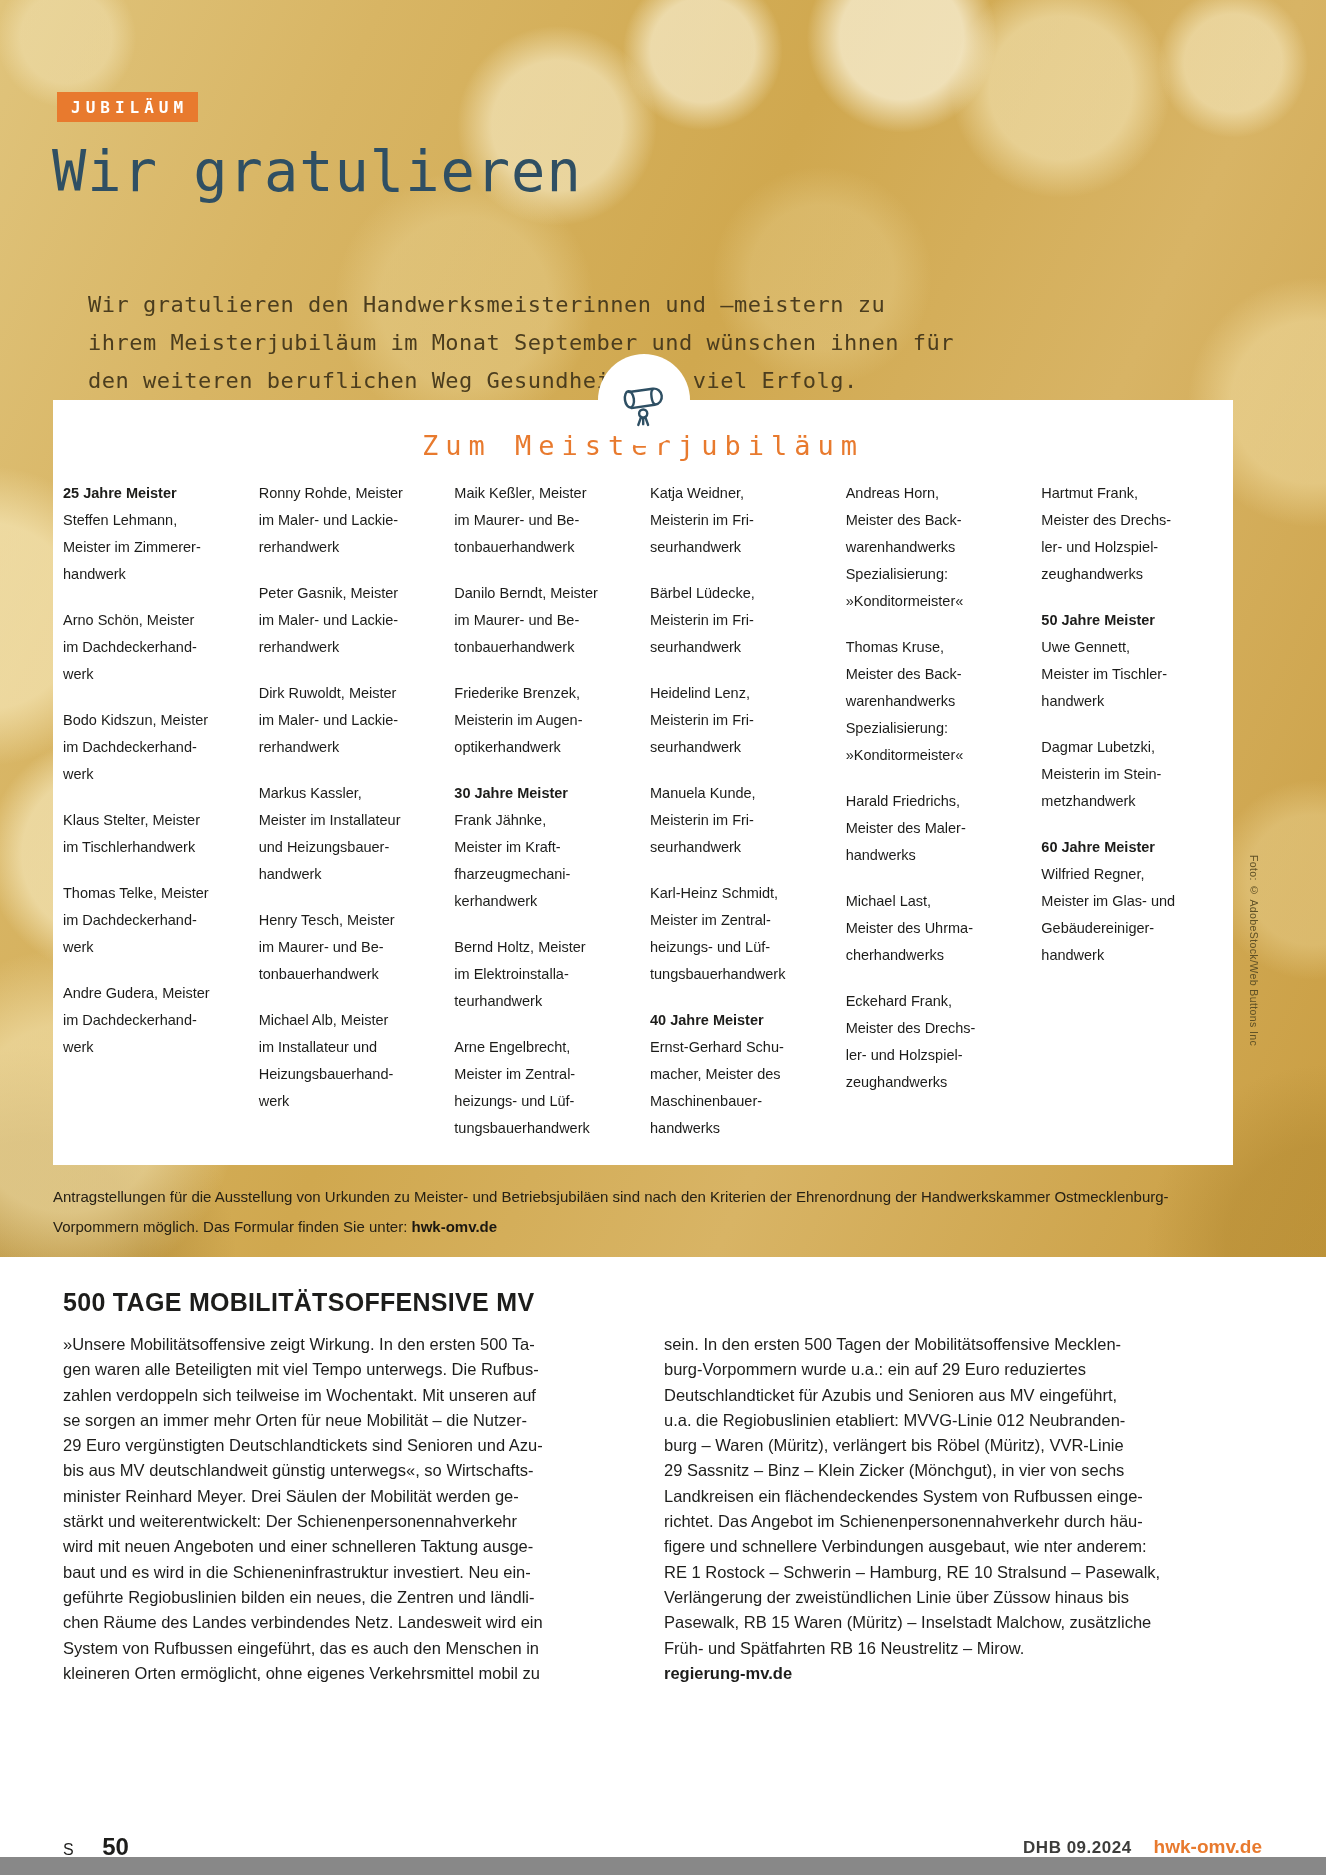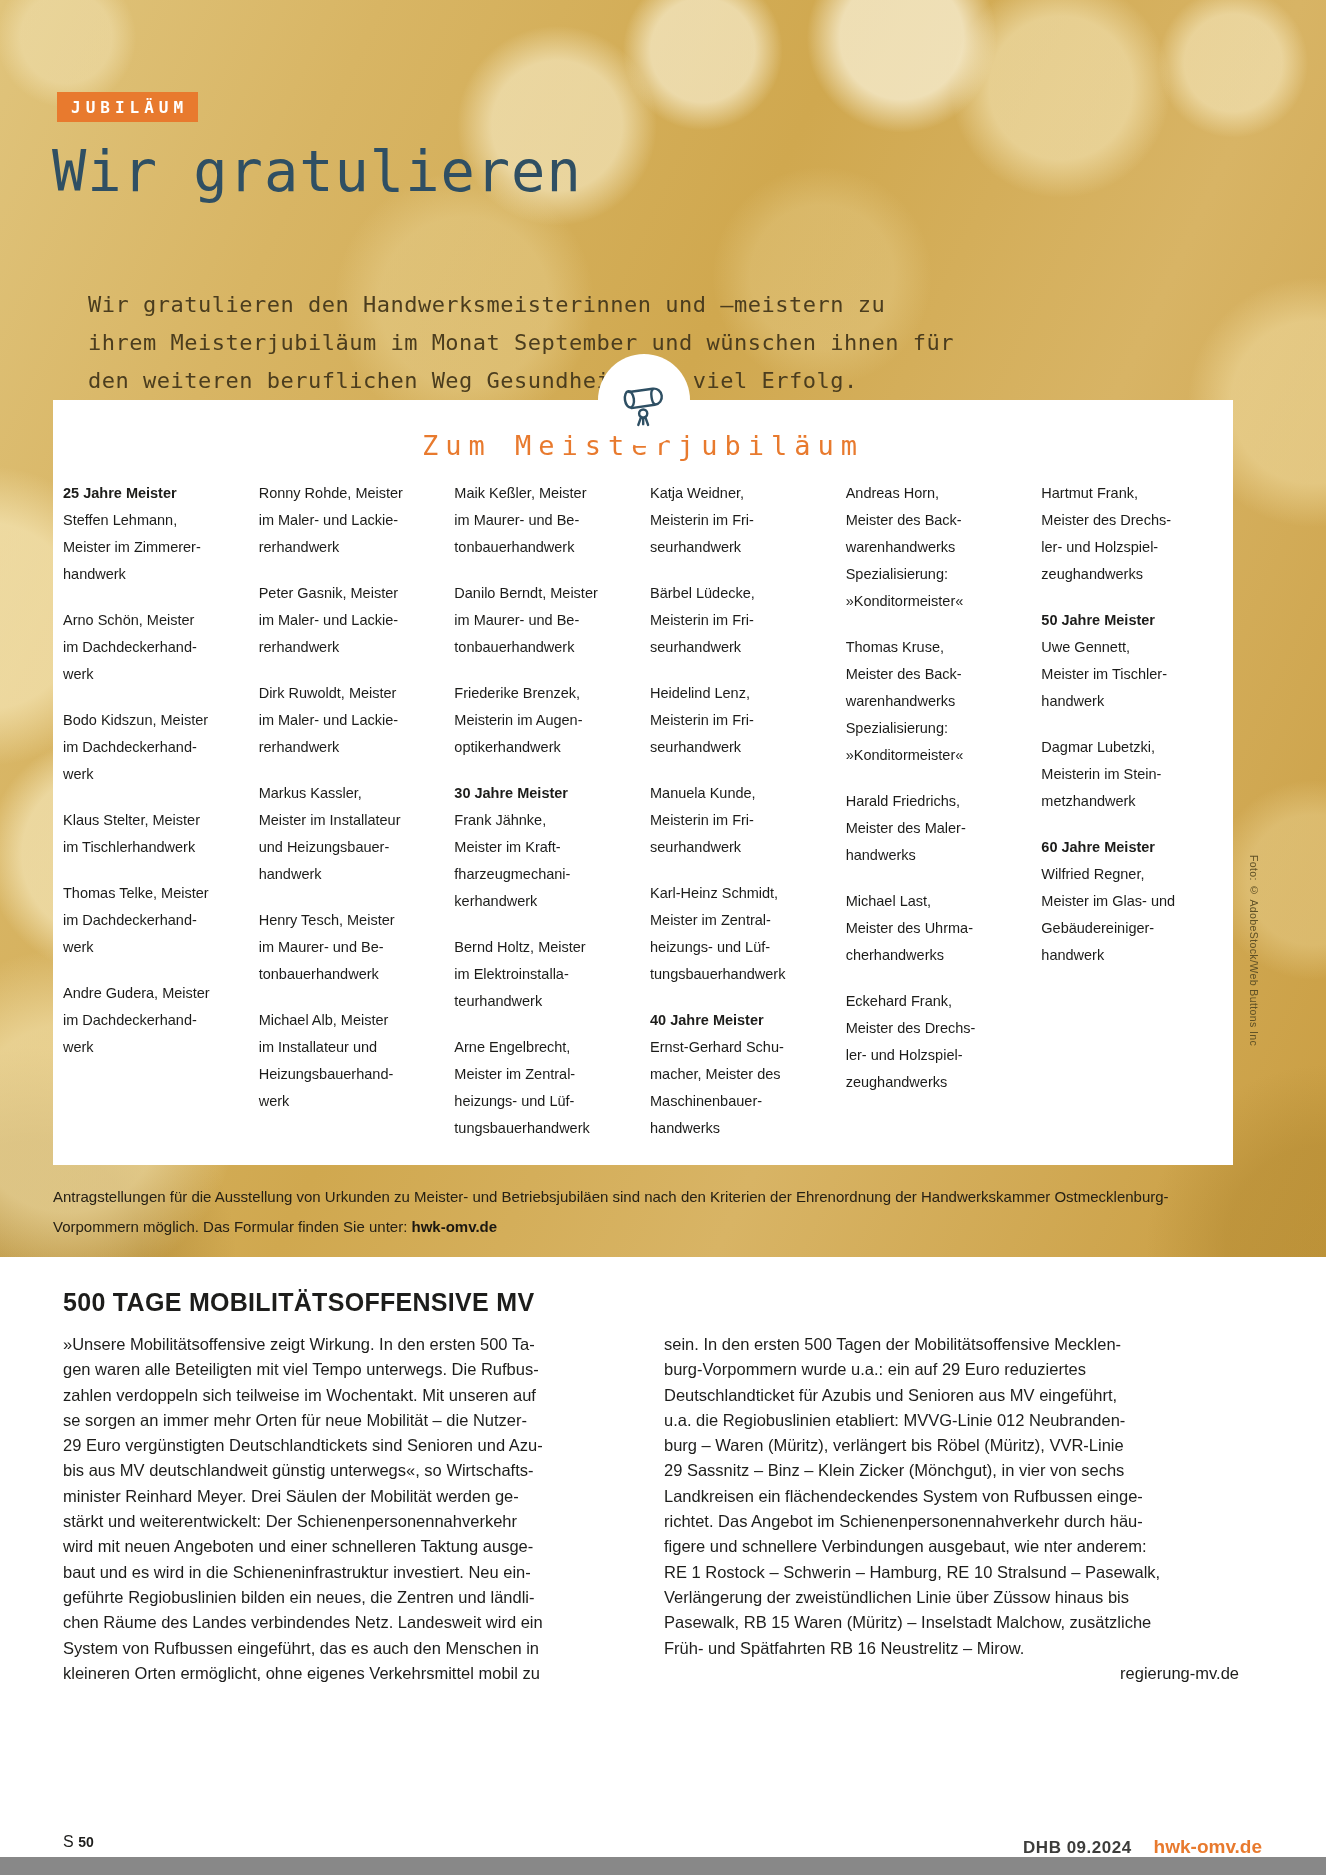--- a/index.html
+++ b/index.html
@@ -87,27 +87,27 @@
   .article-heading{
     position:absolute; left:63px; top:1288px;
     font-size:25px; font-weight:700; letter-spacing:.3px; color:#1d1d1b;
   }
   .art-cols{
     position:absolute; left:63px; top:1332px;
     display:flex; column-gap:26px;
   }
   .art-col{ width:575px; font-size:16.5px; line-height:25.3px; color:#1d1d1b; }
   .ln{ white-space:pre; }
-  .art-link{ font-weight:400;text-align:right; }
+  .art-link{ font-weight:700; }
   
   .page-num{
     position:absolute; left:63px; top:1833px;
     font-size:16px; color:#1d1d1b;
   }
-  .page-num b{ font-size:14px; }
+  .page-num b{ font-size:24px;margin-left:24px; }
   .footer-right{
     position:absolute; right:64px; top:1836px;
     display:flex; column-gap:22px; align-items:baseline;
   }
   .issue{ font-weight:700; font-size:17px; letter-spacing:.5px; color:#3d3d3b; }
   .site{ font-weight:700; font-size:19px; color:var(--accent,#e87a2e); }
 </style>
 </head>
 <body>
 

